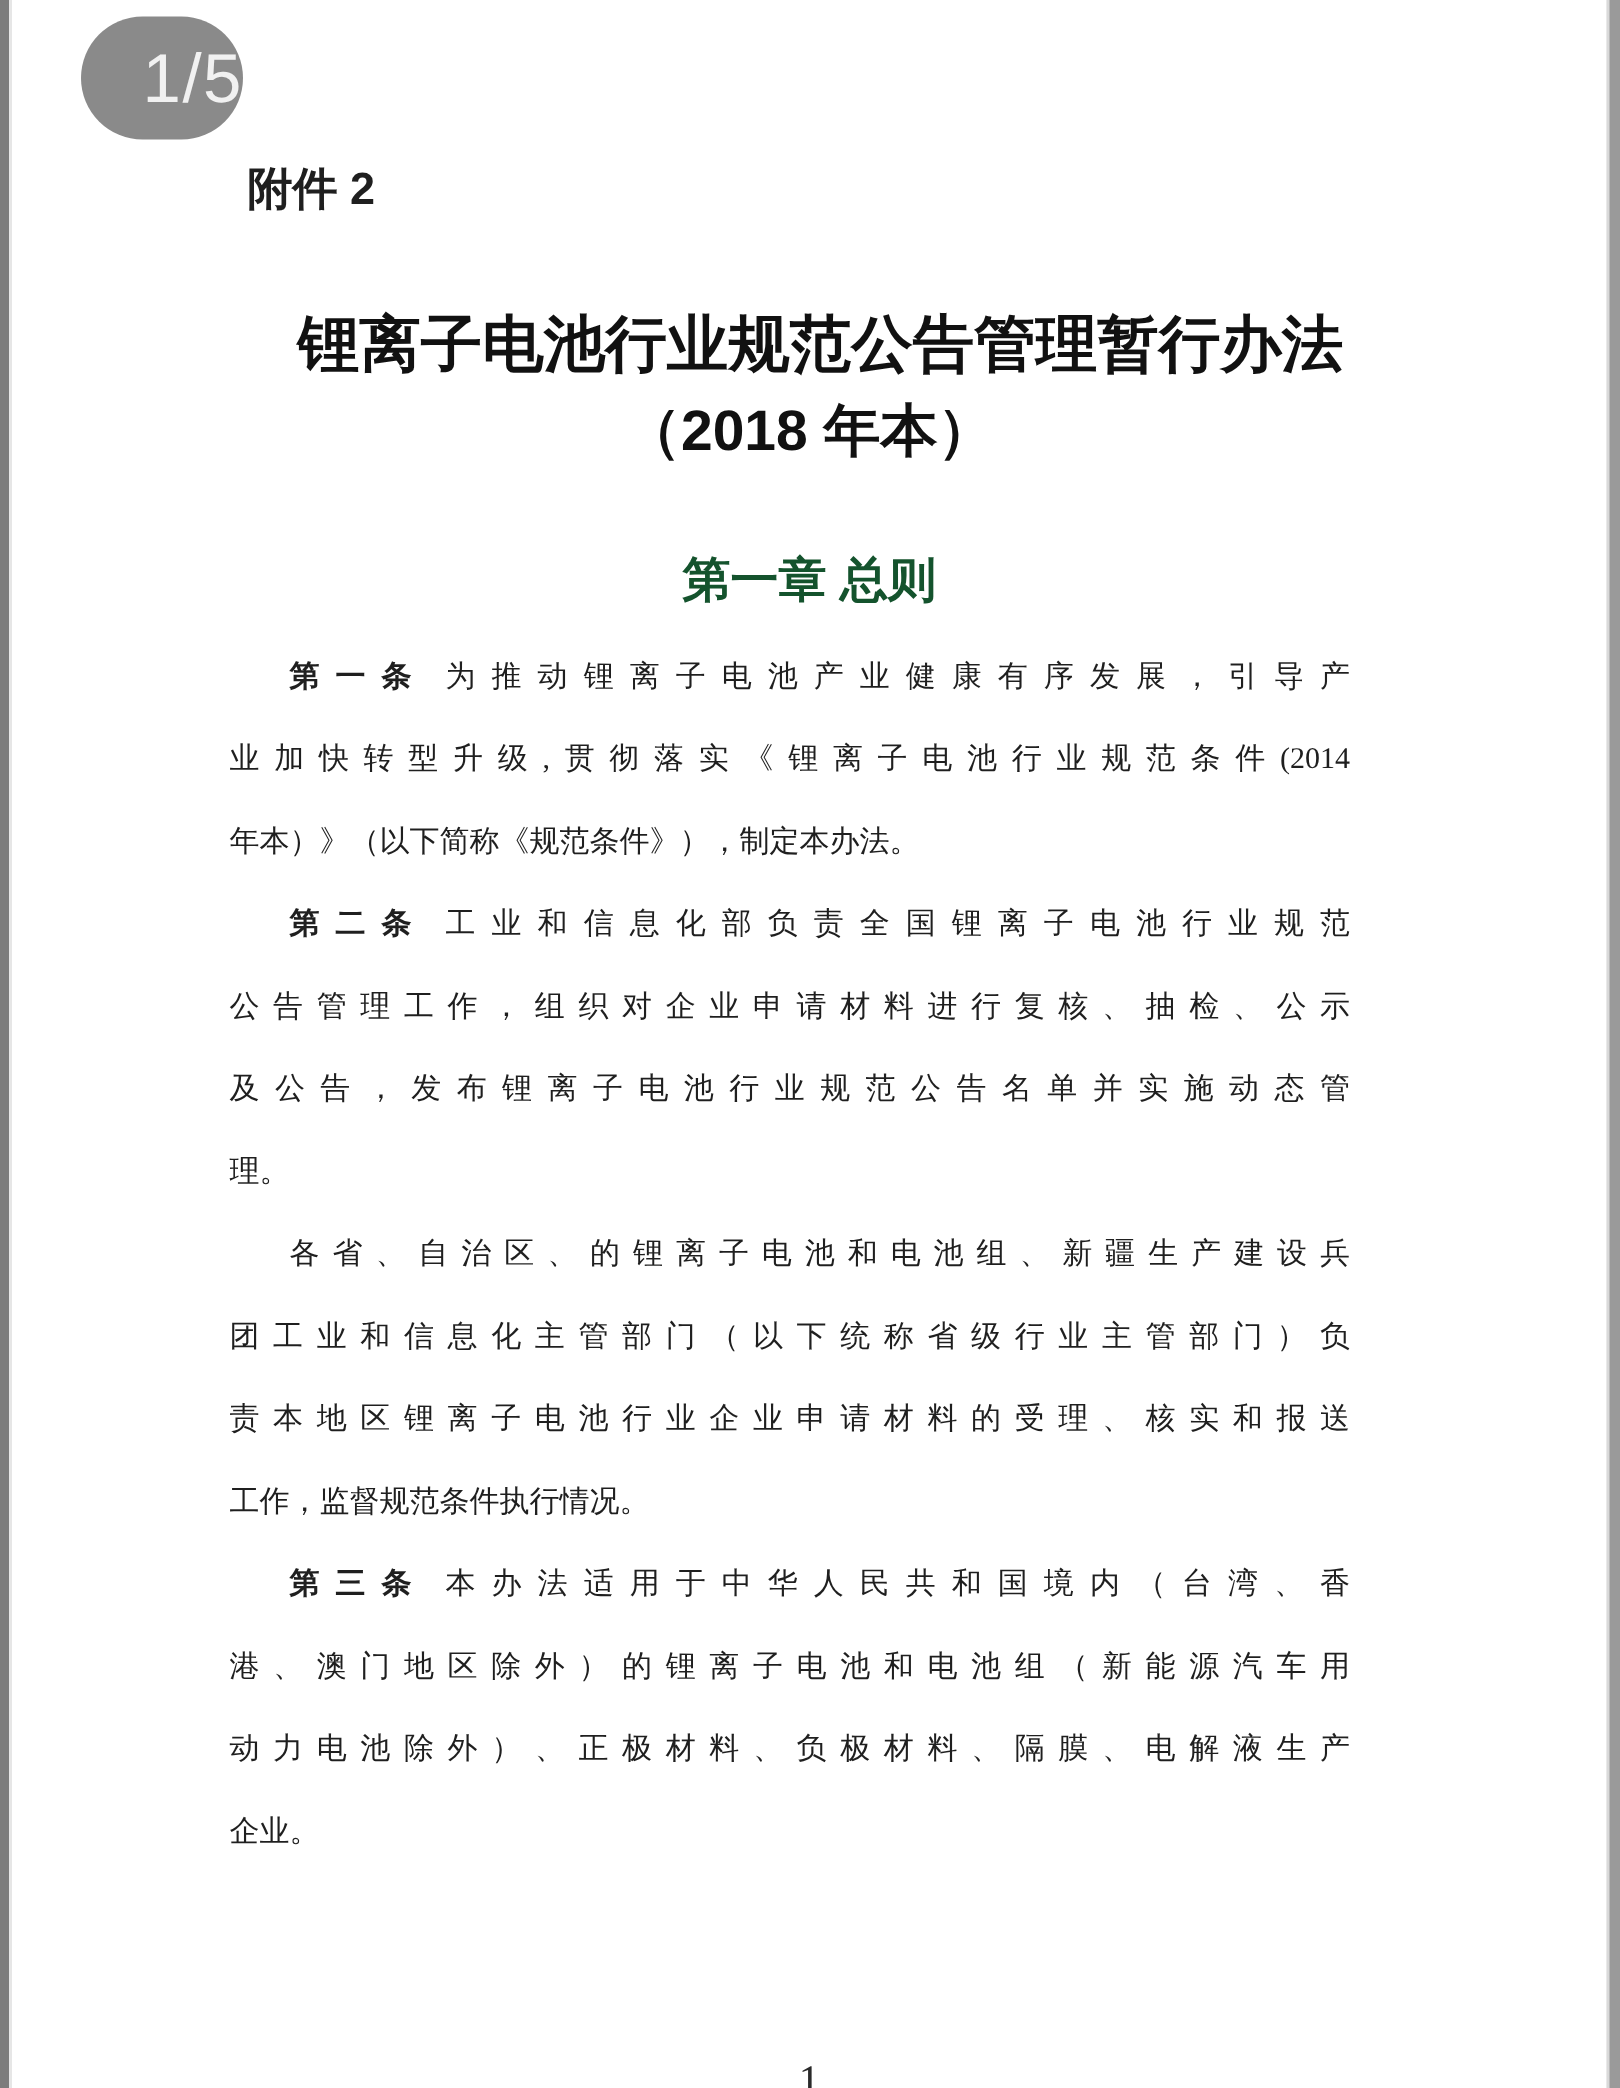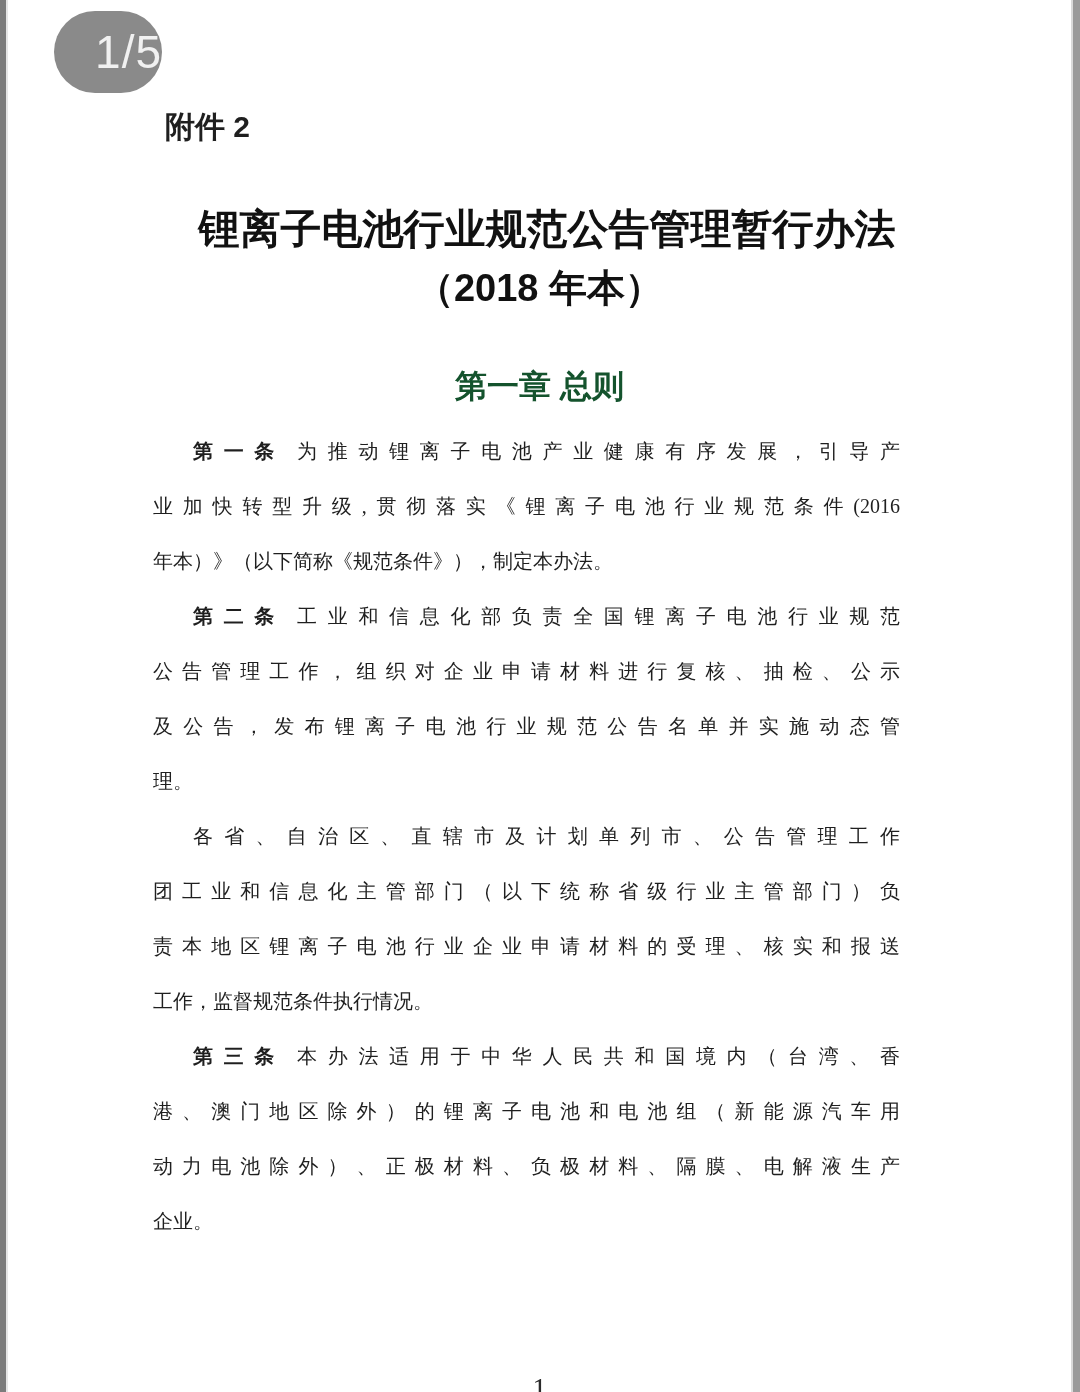--- a/index.html
+++ b/index.html
@@ -162,27 +162,27 @@
     <div class="attachment">附件 2</div>
 
     <h1 class="title-line1">锂离子电池行业规范公告管理暂行办法</h1>
 
     <div class="title-line2">（2018 年本）</div>
 
     <h2 class="chapter">第一章 总则</h2>
 
     <div class="body-text">
         <div class="line first fill"><span class="art">第一条</span>为推动锂离子电池产业健康有序发展，引导产</div>
-        <div class="line fill">业加快转型升级,贯彻落实《锂离子电池行业规范条件(2016</div>
+        <div class="line fill">业加快转型升级,贯彻落实《锂离子电池行业规范条件(2014</div>
         <div class="line">年本）》（以下简称《规范条件》），制定本办法。</div>
         <div class="line first fill"><span class="art">第二条</span>工业和信息化部负责全国锂离子电池行业规范</div>
         <div class="line fill">公告管理工作，组织对企业申请材料进行复核、抽检、公示</div>
         <div class="line fill">及公告，发布锂离子电池行业规范公告名单并实施动态管</div>
         <div class="line">理。</div>
-        <div class="line first fill">各省、自治区、直辖市及计划单列市、公告管理工作</div>
+        <div class="line first fill">各省、自治区、的锂离子电池和电池组、新疆生产建设兵</div>
         <div class="line fill">团工业和信息化主管部门（以下统称省级行业主管部门）负</div>
         <div class="line fill">责本地区锂离子电池行业企业申请材料的受理、核实和报送</div>
         <div class="line">工作，监督规范条件执行情况。</div>
         <div class="line first fill"><span class="art">第三条</span>本办法适用于中华人民共和国境内（台湾、香</div>
         <div class="line fill">港、澳门地区除外）的锂离子电池和电池组（新能源汽车用</div>
         <div class="line fill">动力电池除外）、正极材料、负极材料、隔膜、电解液生产</div>
         <div class="line">企业。</div>
       </div>
 
     <div class="page-number">1</div>

